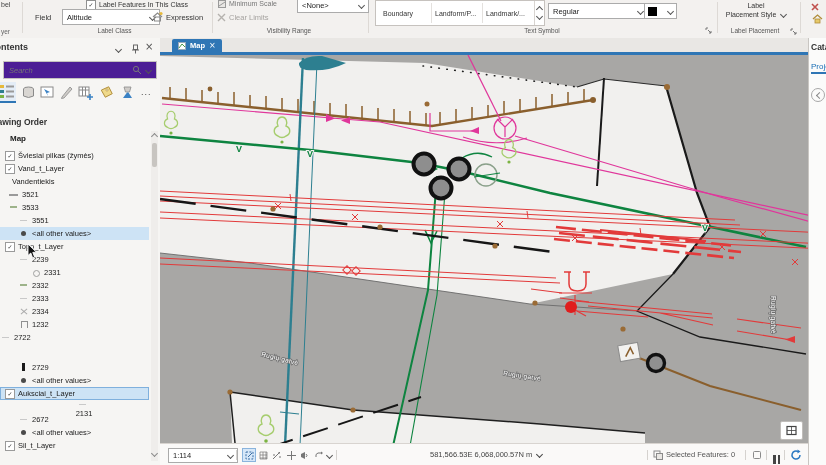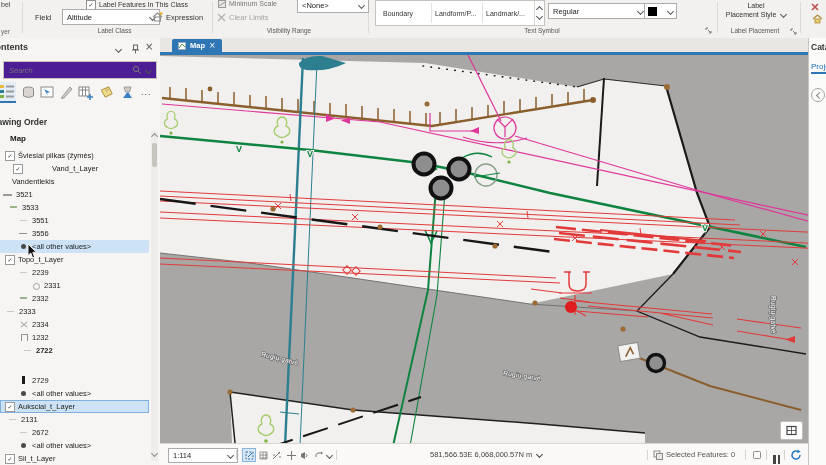--- a/index.html
+++ b/index.html
@@ -190,92 +190,88 @@
     </div>
 
     <div class="abs" style="left:-12px;top:79px;font-size:8.5px;font-weight:600;color:#333;white-space:nowrap">Drawing Order</div>
     <div class="abs" style="left:10px;top:96px;font-size:8px;font-weight:600;color:#222">Map</div>
 
     <div class="abs" style="left:0;top:111px;width:149px" id="layer-tree">
         <div class="trow" style="padding-left: 5px;">
           <span class="cb">✓</span>
           <span>Šviesiai pilkas (žymės)</span>
         </div>
-        <div class="trow" style="padding-left: 13px; gap: 26px;">
+        <div class="trow" style="padding-left: 5px;">
           <span class="cb">✓</span>
           <span>Vand_t_Layer</span>
         </div>
         <div class="trow" style="padding-left: 12px;">
           <span>Vandentiekis</span>
         </div>
-        <div class="trow" style="padding-left: 3px;">
+        <div class="trow" style="padding-left: 9px;">
           <span class="sym sym-line"></span>
           <span>3521</span>
         </div>
         <div class="trow" style="padding-left: 9px;">
           <span class="sym sym-mark"></span>
           <span>3533</span>
         </div>
         <div class="trow" style="padding-left: 19px;">
           <span class="sym sym-faint"></span>
           <span>3551</span>
         </div>
-        <div class="trow" style="padding-left: 19px;">
-          <span class="sym sym-dash"></span>
-          <span>3556</span>
-        </div>
         <div class="trow highlight" style="padding-left: 19px;">
           <span class="sym sym-dot"></span>
           <span>&lt;all other values&gt;</span>
         </div>
         <div class="trow" style="padding-left: 5px;">
           <span class="cb">✓</span>
           <span>Topo_t_Layer</span>
         </div>
         <div class="trow" style="padding-left: 19px;">
           <span class="sym sym-faint"></span>
           <span>2239</span>
         </div>
         <div class="trow" style="padding-left: 31px;">
           <span class="sym sym-circle"></span>
           <span>2331</span>
         </div>
         <div class="trow" style="padding-left: 19px;">
           <span class="sym sym-mark"></span>
           <span>2332</span>
         </div>
-        <div class="trow" style="padding-left: 6px;">
+        <div class="trow" style="padding-left: 19px;">
           <span class="sym sym-faint"></span>
           <span>2333</span>
         </div>
         <div class="trow" style="padding-left: 19px;">
           <span class="sym sym-cross"></span>
           <span>2334</span>
         </div>
         <div class="trow" style="padding-left: 19px;">
           <span class="sym sym-gate"></span>
           <span>1232</span>
         </div>
-        <div class="trow" style="padding-left: 23px; font-weight: bold;">
+        <div class="trow" style="padding-left: 1px;">
           <span class="sym sym-faint"></span>
           <span>2722</span>
         </div>
         <div class="trow" style="padding-left: 19px; margin-top: 17px;">
           <span class="sym sym-block"></span>
           <span>2729</span>
         </div>
         <div class="trow" style="padding-left: 19px;">
           <span class="sym sym-dot"></span>
           <span>&lt;all other values&gt;</span>
         </div>
         <div class="trow selected" style="padding-left: 5px;">
           <span class="cb">✓</span>
           <span>Auksciai_t_Layer</span>
         </div>
-        <div class="trow" style="padding-left: 8px;">
+        <div class="trow" style="padding-left: 19px; flex-direction: column;">
           <span class="sym sym-faint"></span>
           <span>2131</span>
         </div>
         <div class="trow" style="padding-left: 19px;">
           <span class="sym sym-faint"></span>
           <span>2672</span>
         </div>
         <div class="trow" style="padding-left: 19px;">
           <span class="sym sym-dot"></span>
           <span>&lt;all other values&gt;</span>

